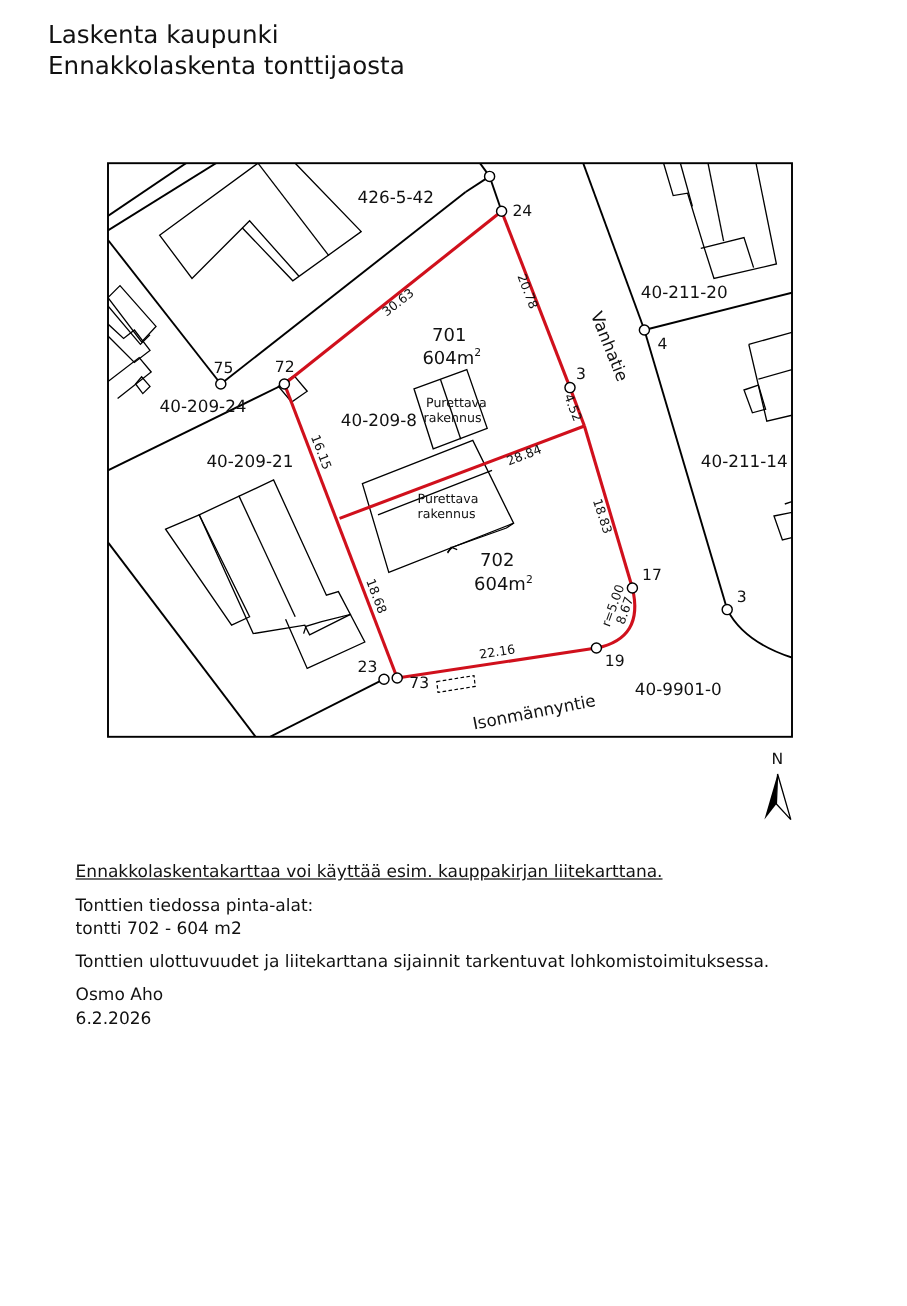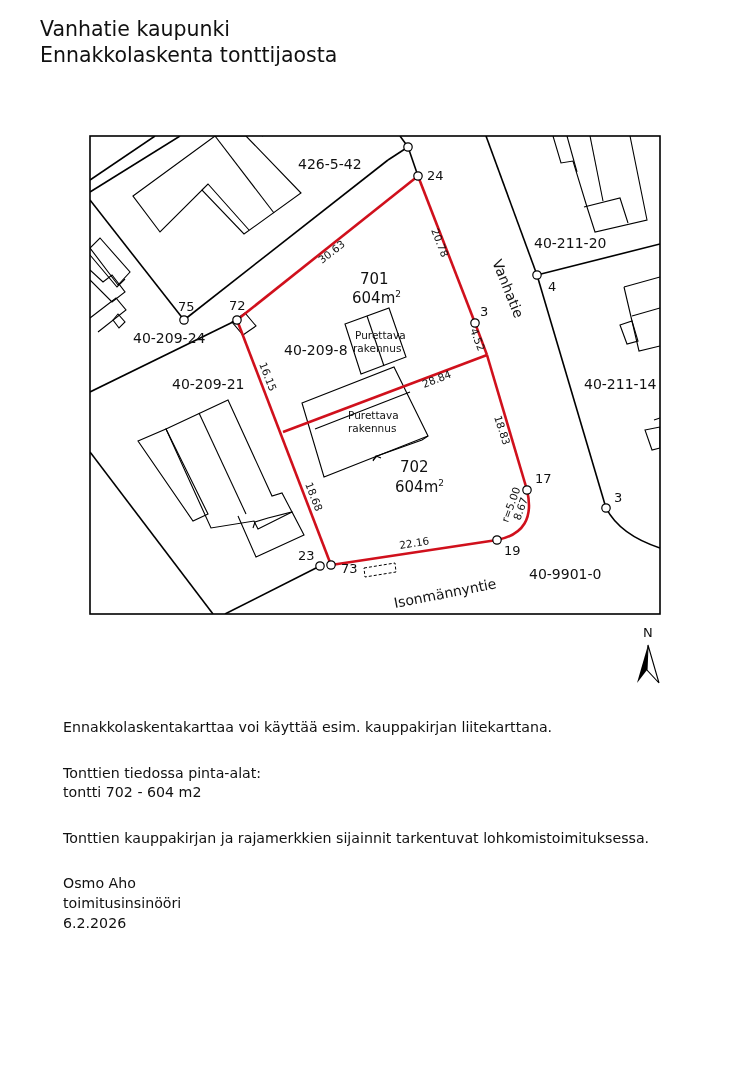--- a/index.html
+++ b/index.html
@@ -2,29 +2,29 @@
 <html><head>
 <meta charset="utf-8">
 <style>
   html, body { margin: 0; padding: 0; background: #ffffff; }
   body { width: 756px; height: 1088px; position: relative; overflow: hidden;
          font-family: "DejaVu Sans", sans-serif; color: #111; }
   .title { position: absolute; left: 40px; top: 16px; font-size: 20.5px; line-height: 26px; font-weight: normal; }
   .title div { white-space: nowrap; }
   .map { position: absolute; left: 0; top: 0; width: 756px; height: 700px; }
   .notes { position: absolute; left: 63px; top: 718px; font-size: 14.2px; line-height: 19.6px; }
-  .notes p { margin: 0 0 26px 0; }
+  .notes p { margin: 0 0 8px 0; text-decoration: underline; }
   .notes div { white-space: nowrap; }
   svg text { font-family: "DejaVu Sans", sans-serif; fill: #111; }
 </style>
 </head>
 <body>
 
 <div class="title">
-  <div>Vanhatie kaupunki</div>
+  <div>Laskenta kaupunki</div>
   <div>Ennakkolaskenta tonttijaosta</div>
 </div>
 
 <svg class="map" viewBox="0 0 756 700" xmlns="http://www.w3.org/2000/svg">
   <defs>
     <clipPath id="frameclip">
         <rect x="90" y="136" width="570" height="478"></rect>
       </clipPath>
   </defs>
 
@@ -186,21 +186,20 @@
 
 <div class="notes">
   <p><span>Ennakkolaskentakarttaa voi käyttää esim. kauppakirjan liitekarttana.</span></p>
   <p>
     </p>
     <div>Tonttien tiedossa pinta-alat:</div>
     <div>tontti 702 - 604 m2</div>
   <p></p>
   <p>
     </p>
-    <div>Tonttien kauppakirjan ja rajamerkkien sijainnit tarkentuvat lohkomistoimituksessa.</div>
+    <div>Tonttien ulottuvuudet ja liitekarttana sijainnit tarkentuvat lohkomistoimituksessa.</div>
   <p></p>
   <p>
     </p>
     <div>Osmo Aho</div>
-    <div>toimitusinsinööri</div>
     <div>6.2.2026</div>
   <p></p>
 </div>
 
 </body></html>

